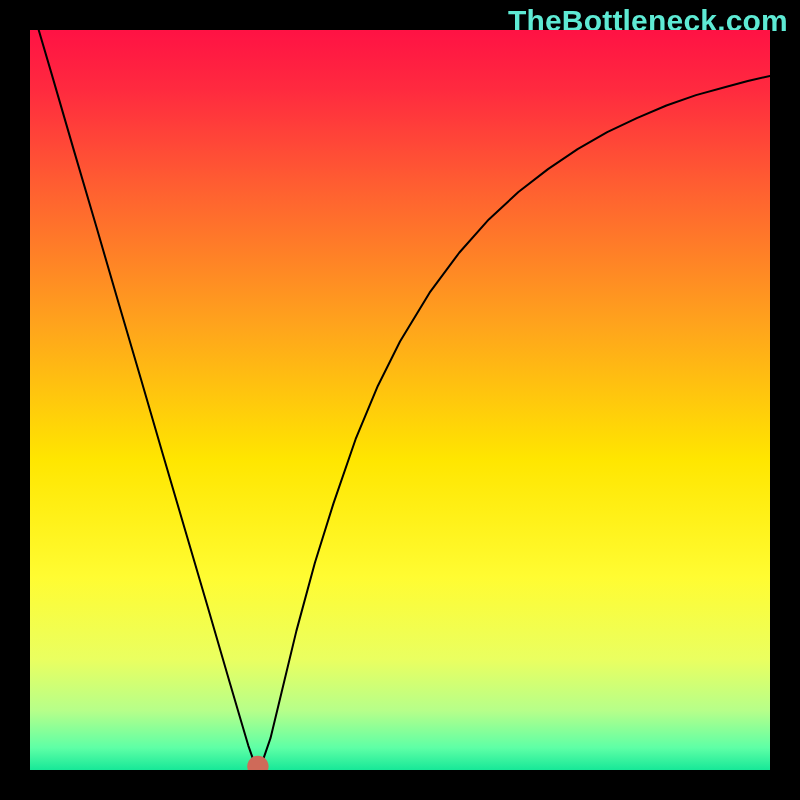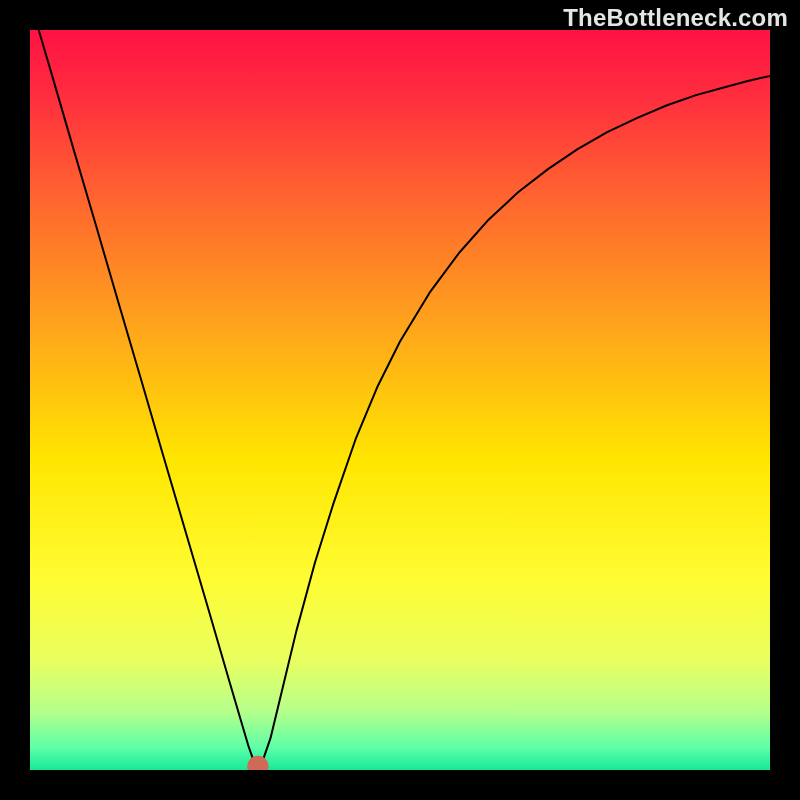--- a/index.html
+++ b/index.html
@@ -8,23 +8,23 @@
     width: 800px;
     height: 800px;
     background: #000;
     position: relative;
   }
   .watermark {
     position: absolute;
     top: 4px;
     right: 12px;
     font-family: Arial, Helvetica, sans-serif;
-    font-size: 24px;
+    font-size: 30px;
     font-weight: 600;
-    color: #e5e5e5;
+    color: #5eead4;
     letter-spacing: 0.2px;
   }
   .plot {
     position: absolute;
     left: 30px;
     top: 30px;
     width: 740px;
     height: 740px;
   }
   .plot svg { display: block; }

